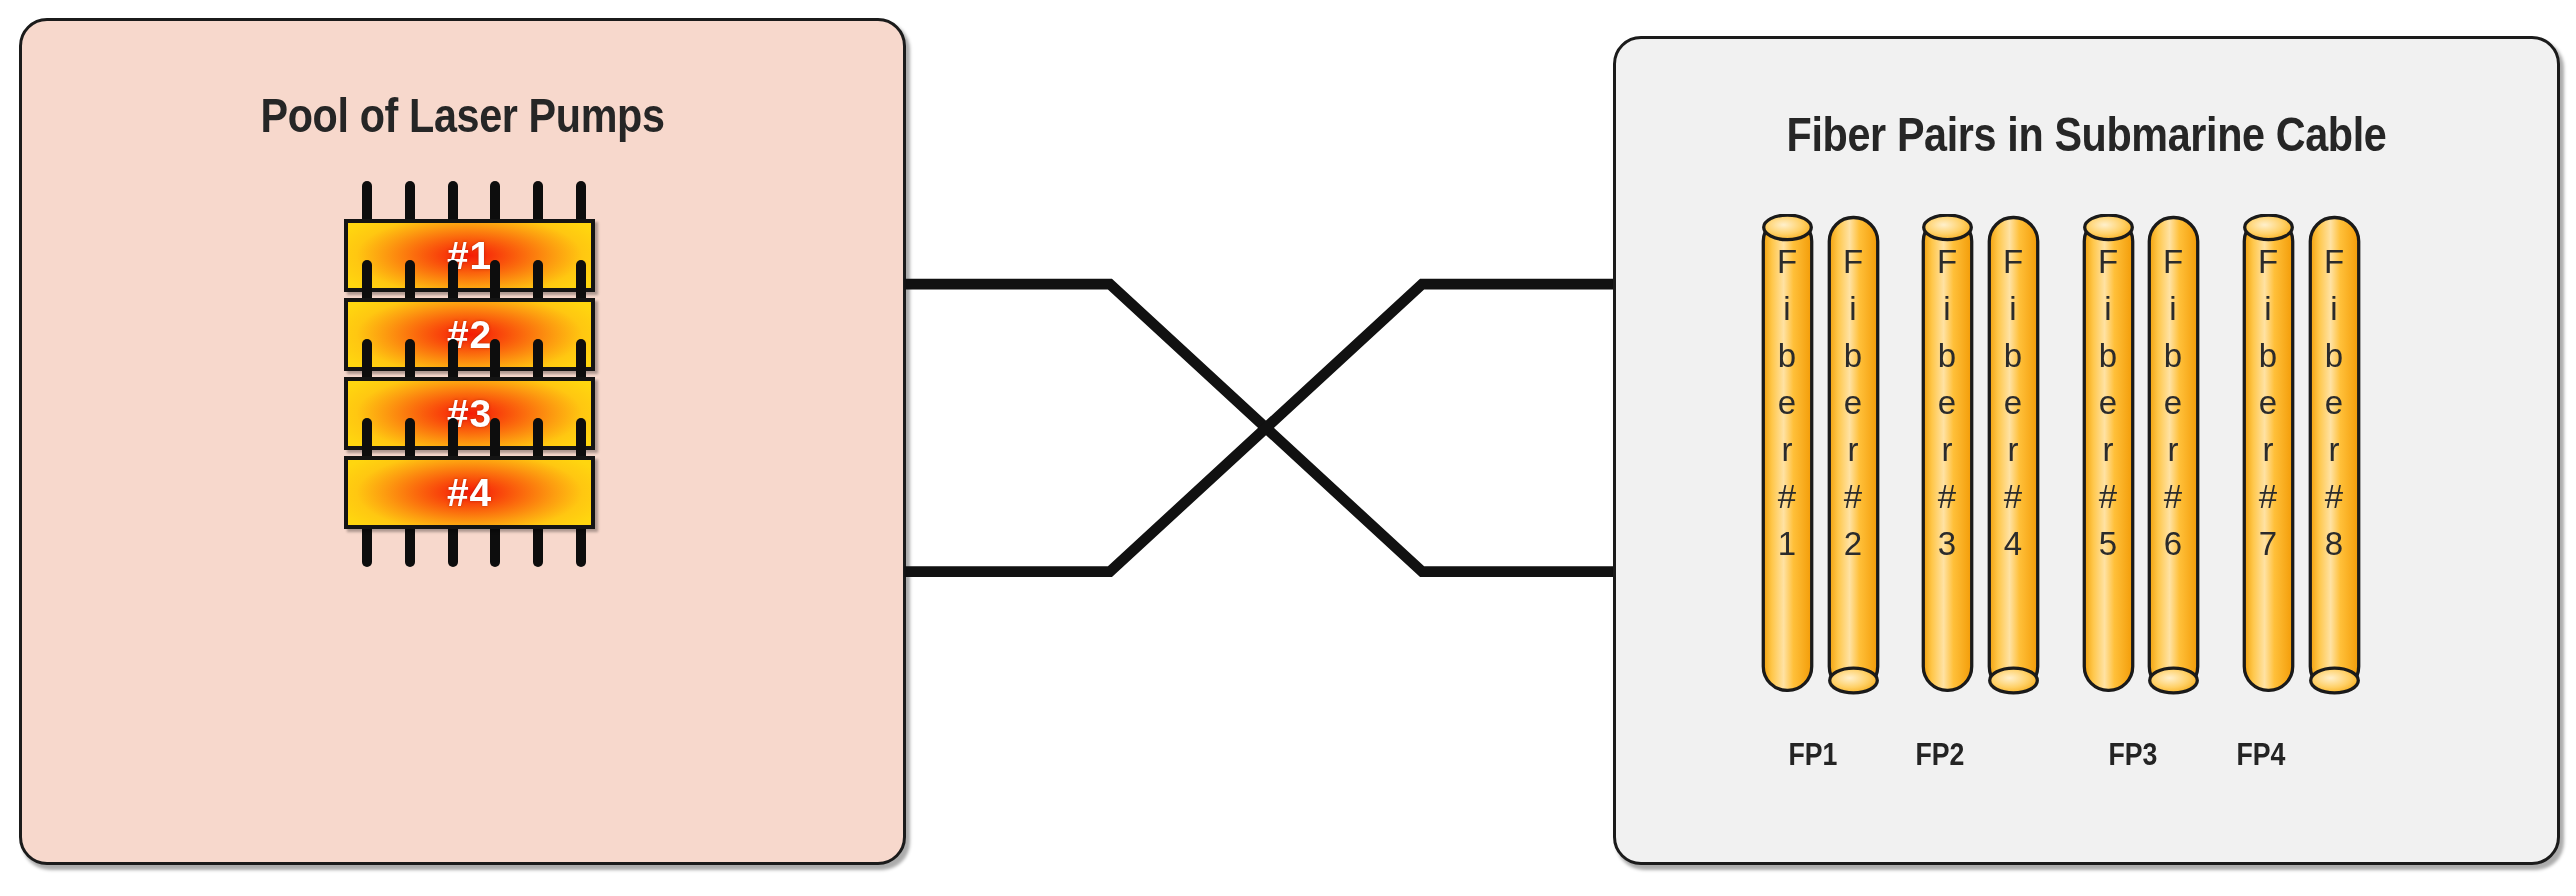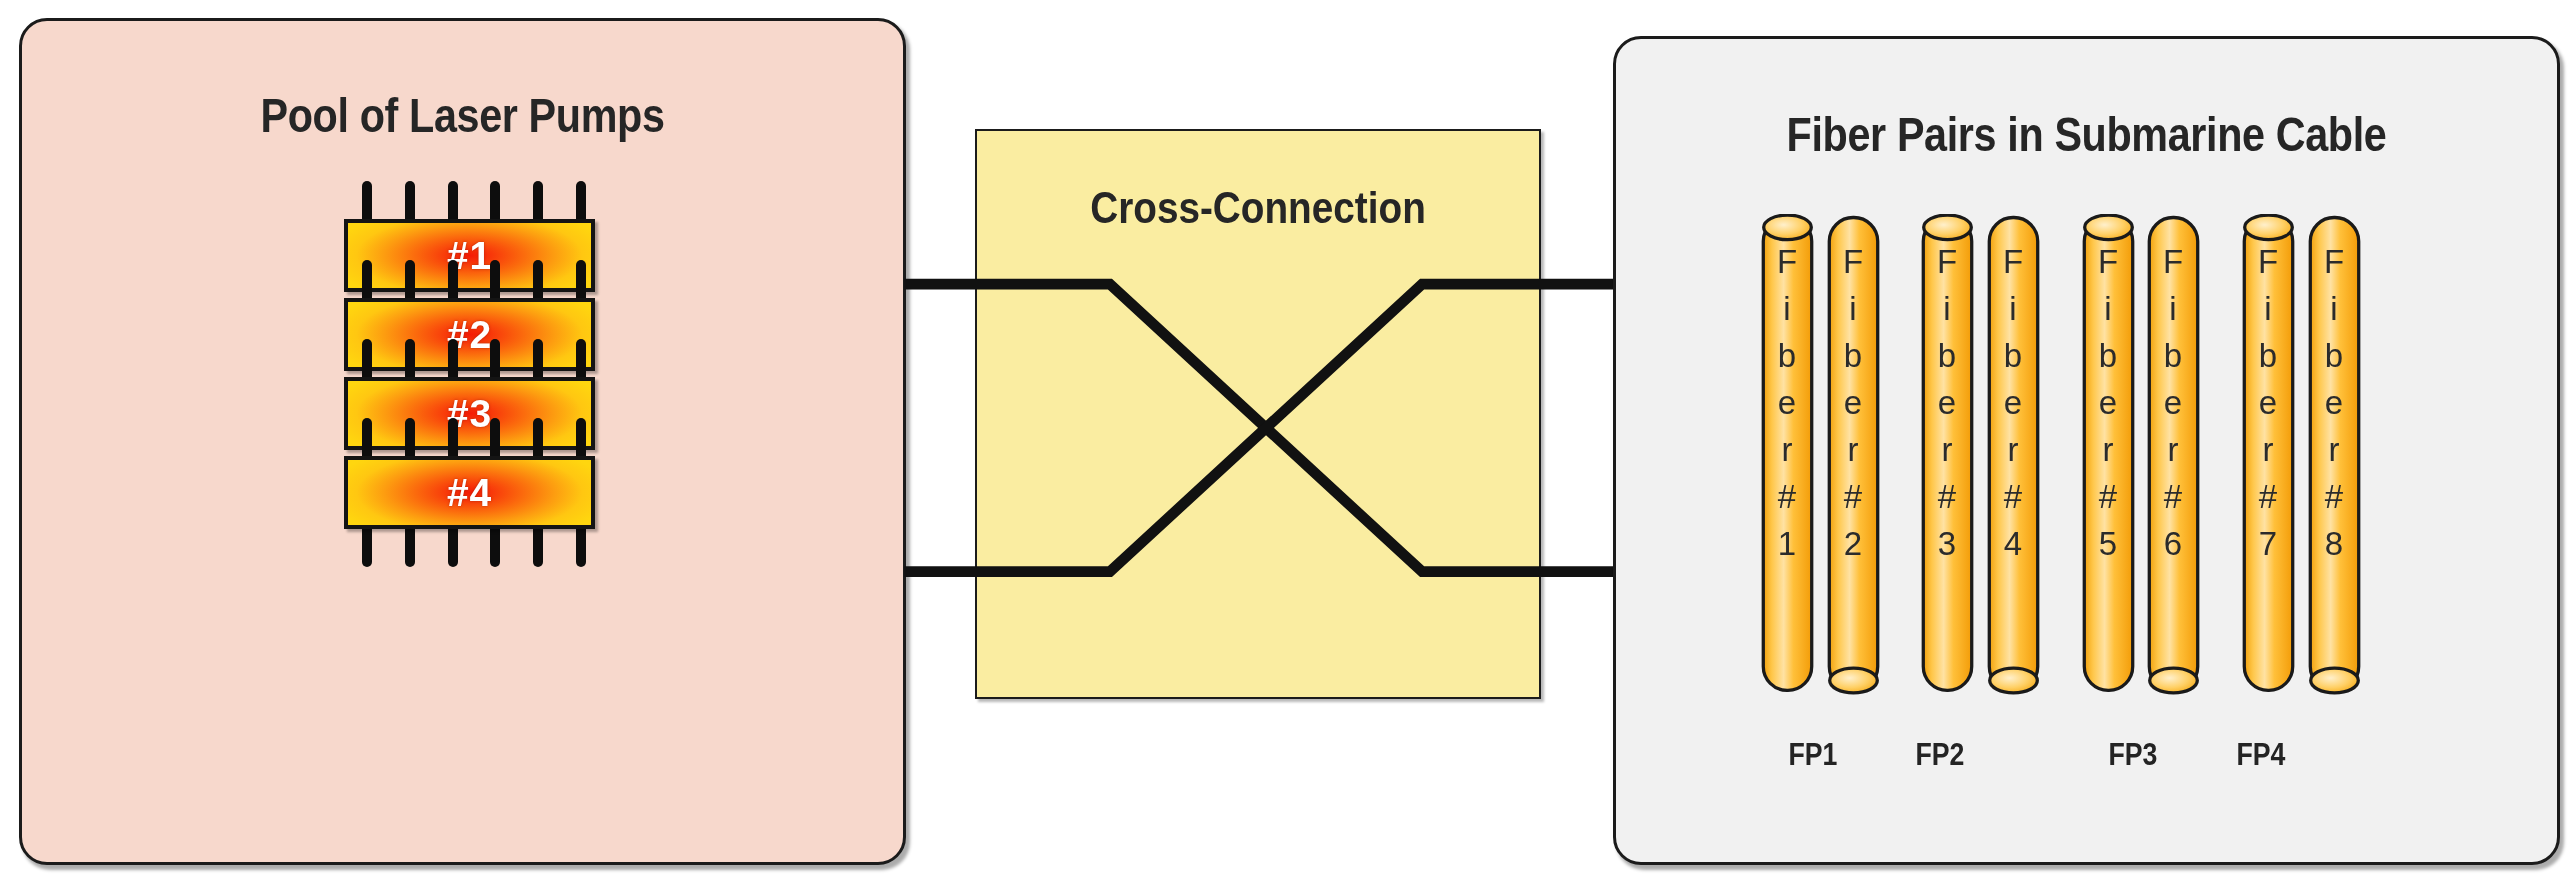--- a/index.html
+++ b/index.html
@@ -136,23 +136,20 @@
             <div class="pin top" style="left: 232px;"></div>
             <div class="pin bot" style="left: 232px;"></div>
           </div>
           <div class="pump-body">
             <div class="pump-label">#4</div>
           </div>
         </div>
       </div>
   </div>
 
-  <div id="xc-box">
-    <div id="xc-title">Cross-Connection</div>
-  </div>
 
   <svg id="xc-wires" viewBox="0 0 920 450" width="756" height="370">
 
     <path d="M 20 45 L 270 45 L 650 395 L 900 395" fill="none" stroke="#111111" stroke-width="13" stroke-linejoin="miter"></path>
 
     <path d="M 20 395 L 270 395 L 650 45 L 900 45" fill="none" stroke="#111111" stroke-width="13" stroke-linejoin="miter"></path>
   </svg>
 
   <div class="panel" id="fiber-panel">
     <div class="panel-title" id="fiber-title">Fiber Pairs in Submarine Cable</div>

